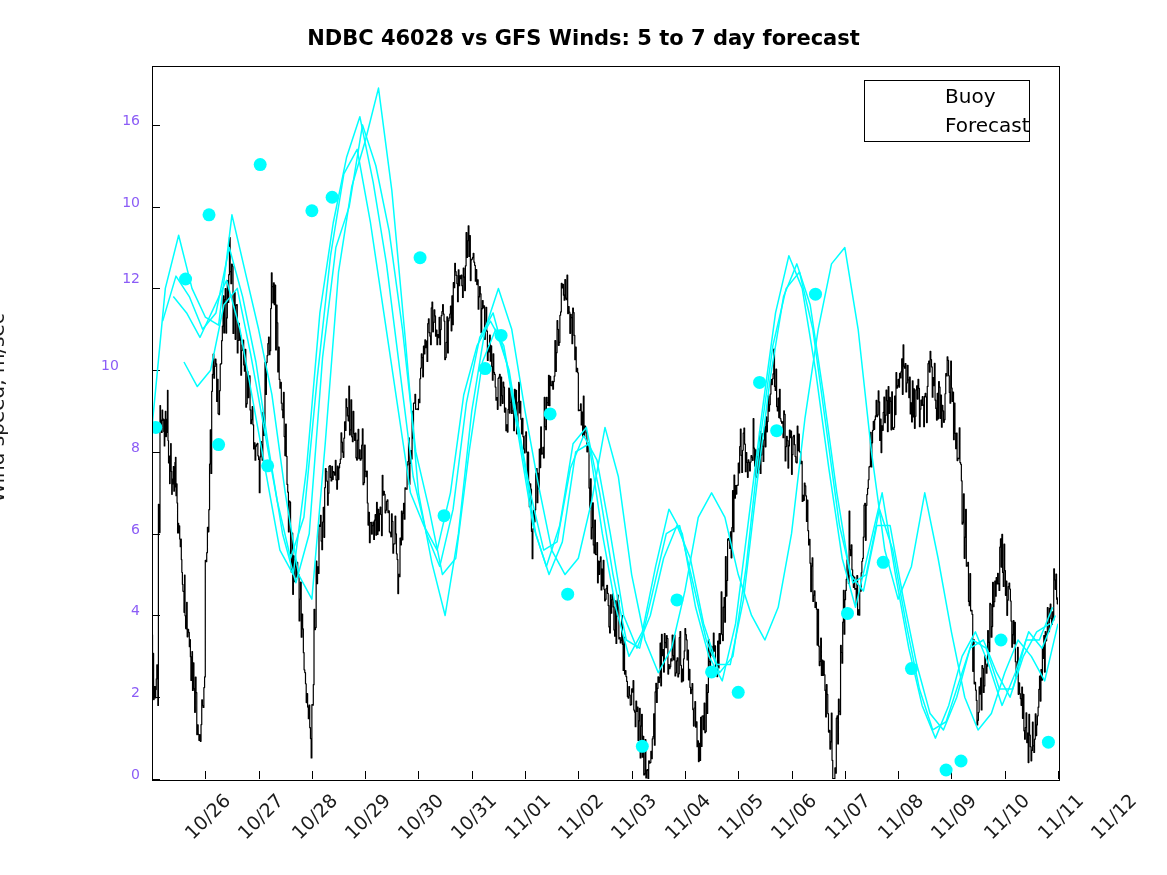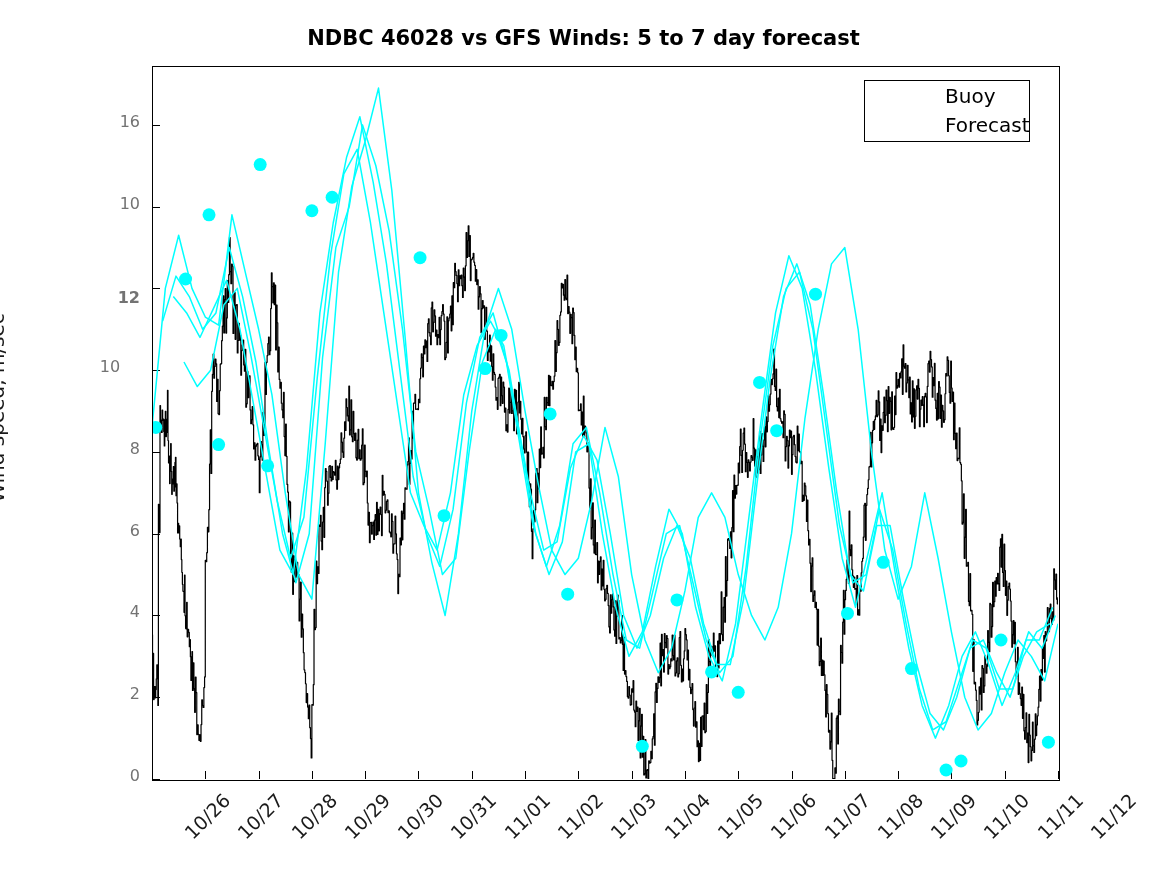--- a/index.html
+++ b/index.html
@@ -56,22 +56,22 @@
     position: absolute;
     left: 152px;
     top: 66px;
     width: 906px;
     height: 713px;
   }
   .ytick-label {
     position: absolute;
     text-align: right;
     width: 60px;
-    font-size: 16px;
-    color: #737373;
+    font-size: 14px;
+    color: #8b5cf6;
   }
   .ytick-mark {
     position: absolute;
     height: 0px;
     border-top: 1.4px solid #000000;
     width: 8px;
   }
   .xtick-mark {
     position: absolute;
     width: 0px;
@@ -135,21 +135,21 @@
       <div class="ytick-label" style="left: 80px; top: 684.234px;">2</div>
       <div class="ytick-mark" style="left: 152px; top: 615.468px;"></div>
       <div class="ytick-label" style="left: 80px; top: 602.468px;">4</div>
       <div class="ytick-mark" style="left: 152px; top: 533.702px;"></div>
       <div class="ytick-label" style="left: 80px; top: 520.702px;">6</div>
       <div class="ytick-mark" style="left: 152px; top: 451.936px;"></div>
       <div class="ytick-label" style="left: 80px; top: 438.936px;">8</div>
       <div class="ytick-mark" style="left: 152px; top: 370.17px;"></div>
       <div class="ytick-label" style="left: 80px; top: 357.17px; text-align: center;">10</div>
       <div class="ytick-mark" style="left: 152px; top: 288.404px;"></div>
-      <div class="ytick-label" style="left: 80px; top: 288px; font-weight: bold;">12</div>
+      <div class="ytick-label" style="left: 80px; top: 270px;">12</div>
       <div class="ytick-mark" style="left: 152px; top: 206.638px;"></div>
       <div class="ytick-label" style="left: 80px; top: 193.638px;">10</div>
       <div class="ytick-mark" style="left: 152px; top: 124.872px;"></div>
       <div class="ytick-label" style="left: 80px; top: 111.872px;">16</div>
       <div class="xtick-mark" style="left: 152px; top: 771px;"></div>
       <div class="xtick-label" style="left: 164px; top: 789px;">10/26</div>
       <div class="xtick-mark" style="left: 205.294px; top: 771px;"></div>
       <div class="xtick-label" style="left: 217.294px; top: 789px;">10/27</div>
       <div class="xtick-mark" style="left: 258.588px; top: 771px;"></div>
       <div class="xtick-label" style="left: 270.588px; top: 789px;">10/28</div>

